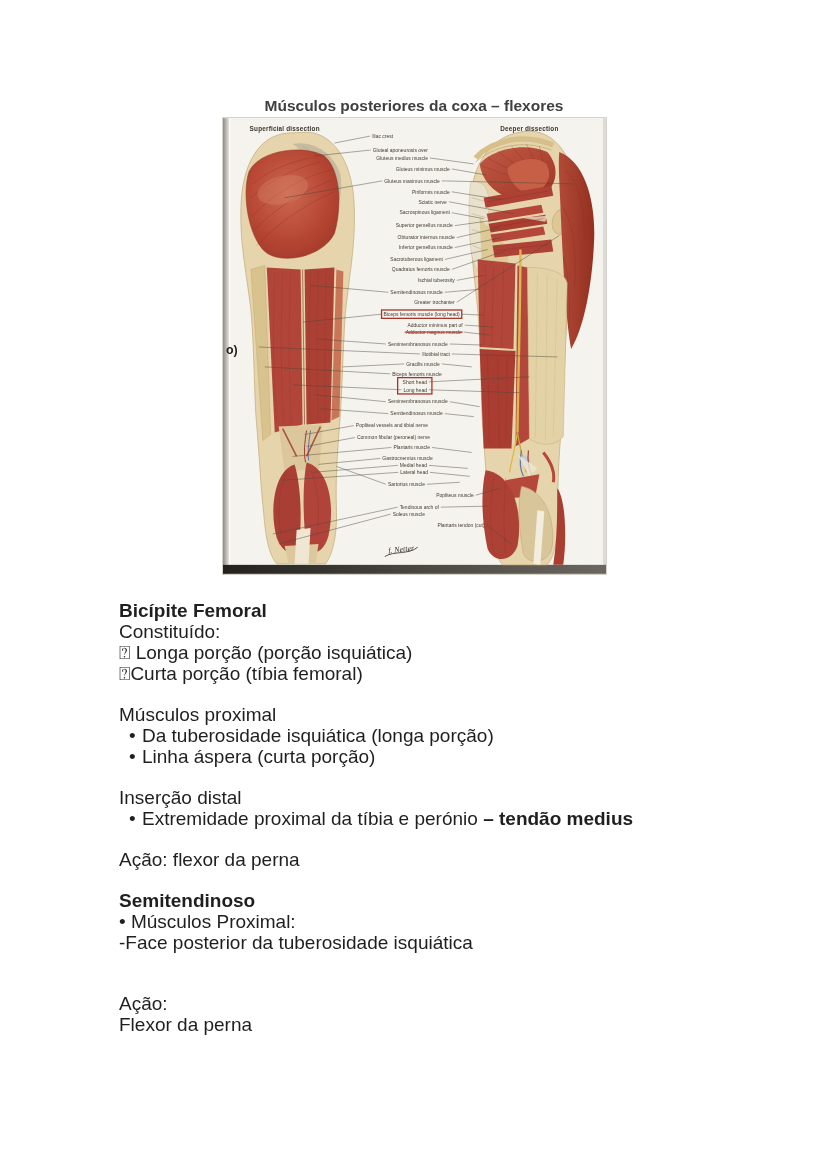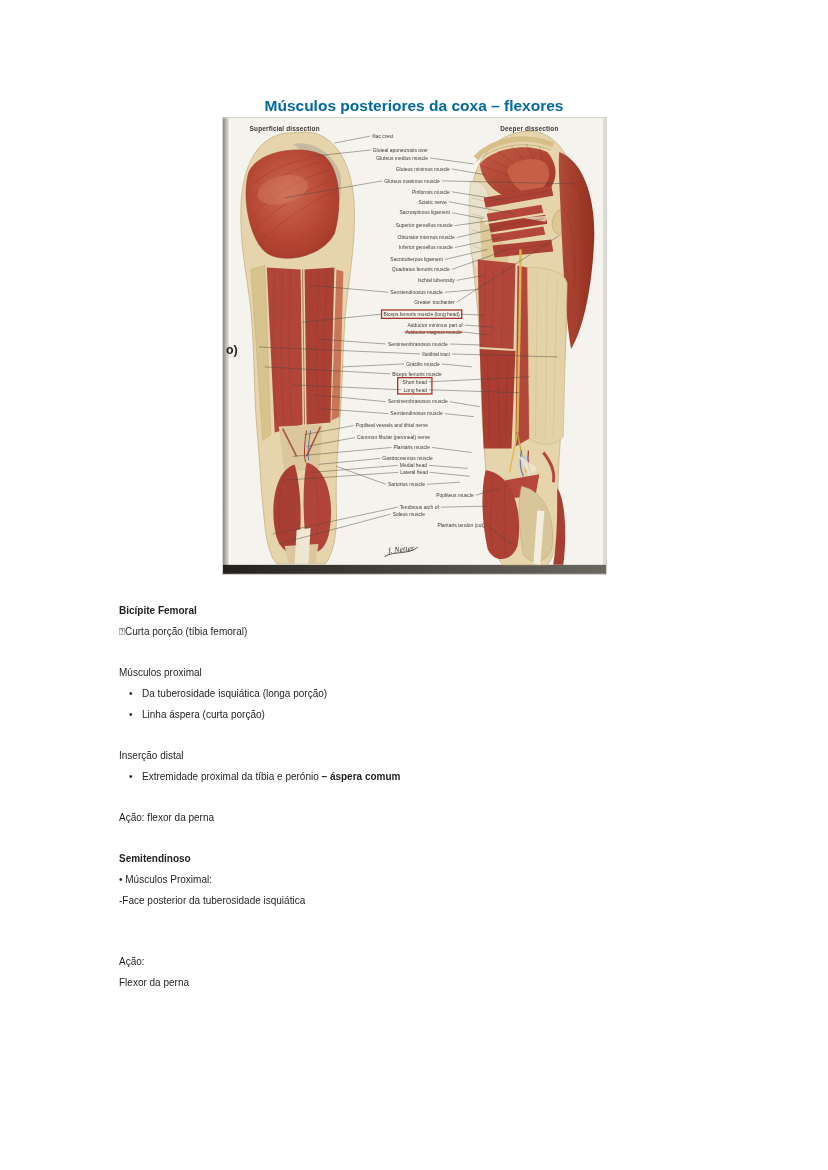--- a/index.html
+++ b/index.html
@@ -4,36 +4,36 @@
 <style>
   html,body{margin:0;padding:0;}
   body{
     width:828px;height:1170px;position:relative;overflow:hidden;
     background:#ffffff;
     font-family:"Liberation Sans","DejaVu Sans",sans-serif;
     color:#1f1f1f;
   }
   .page-title{
     position:absolute;top:97px;left:0;width:828px;
-    text-align:center;font-weight:bold;font-size:15.5px;color:#0369a1;
+    text-align:center;font-weight:bold;font-size:15.5px;color:#404040;
   }
   .figure-wrap{
     position:absolute;left:222px;top:117px;width:385px;height:458px;
     border:1px solid #d5d2cc;box-sizing:border-box;background:#f5f3ee;
   }
   .figure-wrap svg{display:block;}
   .fig-label{font-size:5px;fill:#413b31;}
   .fig-heading{font-size:6.4px;font-weight:bold;fill:#3b362e;letter-spacing:.2px;}
   .fig-signature{font-size:8px;font-style:italic;fill:#39342d;font-family:"Liberation Serif","DejaVu Serif",serif;}
   .fig-corner{font-size:12.5px;font-weight:bold;fill:#23221f;}
   .leader{stroke:#4d473d;stroke-width:.55;opacity:.85;}
   .redbox{fill:none;stroke:#a8332a;stroke-width:1.3;}
   .strike{stroke:#b23528;stroke-width:1.2;opacity:.85;}
   .muscle-line{stroke:#8a2b1f;stroke-width:.6;fill:none;opacity:.5;}
-  .doc-body{position:absolute;left:119px;top:600px;width:620px;font-size:10px;}
+  .doc-body{position:absolute;left:119px;top:600px;width:620px;font-size:19px;}
   .line{height:21px;line-height:21px;white-space:nowrap;}
   .heading{font-weight:bold;}
   .gap{height:20px;}
   .bullet-row{display:flex;}
   .bullet-row .marker{width:23px;padding-left:10px;box-sizing:border-box;}
 </style>
 </head>
 <body>
 
 <div class="page-title">Músculos posteriores da coxa – flexores</div>
@@ -242,36 +242,38 @@
   <text class="fig-corner" x="3" y="237">o)</text>
   <g transform="rotate(-6 178 434)">
     <text class="fig-signature" x="166" y="436">f. Netter</text>
     <path d="M162,439 C172,434 186,440 196,433" stroke="#39342d" stroke-width="0.8" fill="none"></path>
   </g>
 </svg>
 </div>
 
 <div class="doc-body" id="doc-body">
     <div class="line heading">Bicípite Femoral</div>
+    <div class="line">Constituído:</div>
+    <div class="line">⍰ Longa porção (porção isquiática)</div>
     <div class="line">⍰Curta porção (tíbia femoral)</div>
     <div class="gap"></div>
     <div class="line">Músculos proximal</div>
     <div class="line bullet-row">
       <span class="marker">•</span>
       <span>Da tuberosidade isquiática (longa porção)</span>
     </div>
     <div class="line bullet-row">
       <span class="marker">•</span>
       <span>Linha áspera (curta porção)</span>
     </div>
     <div class="gap"></div>
     <div class="line">Inserção distal</div>
     <div class="line bullet-row">
       <span class="marker">•</span>
-      <span>Extremidade proximal da tíbia e perónio <b>– áspera comum</b></span>
+      <span>Extremidade proximal da tíbia e perónio <b>– tendão medius</b></span>
     </div>
     <div class="gap"></div>
     <div class="line">Ação: flexor da perna</div>
     <div class="gap"></div>
     <div class="line heading">Semitendinoso</div>
     <div class="line">• Músculos Proximal:</div>
     <div class="line">-Face posterior da tuberosidade isquiática</div>
     <div class="gap"></div>
     <div class="gap"></div>
     <div class="line">Ação:</div>

